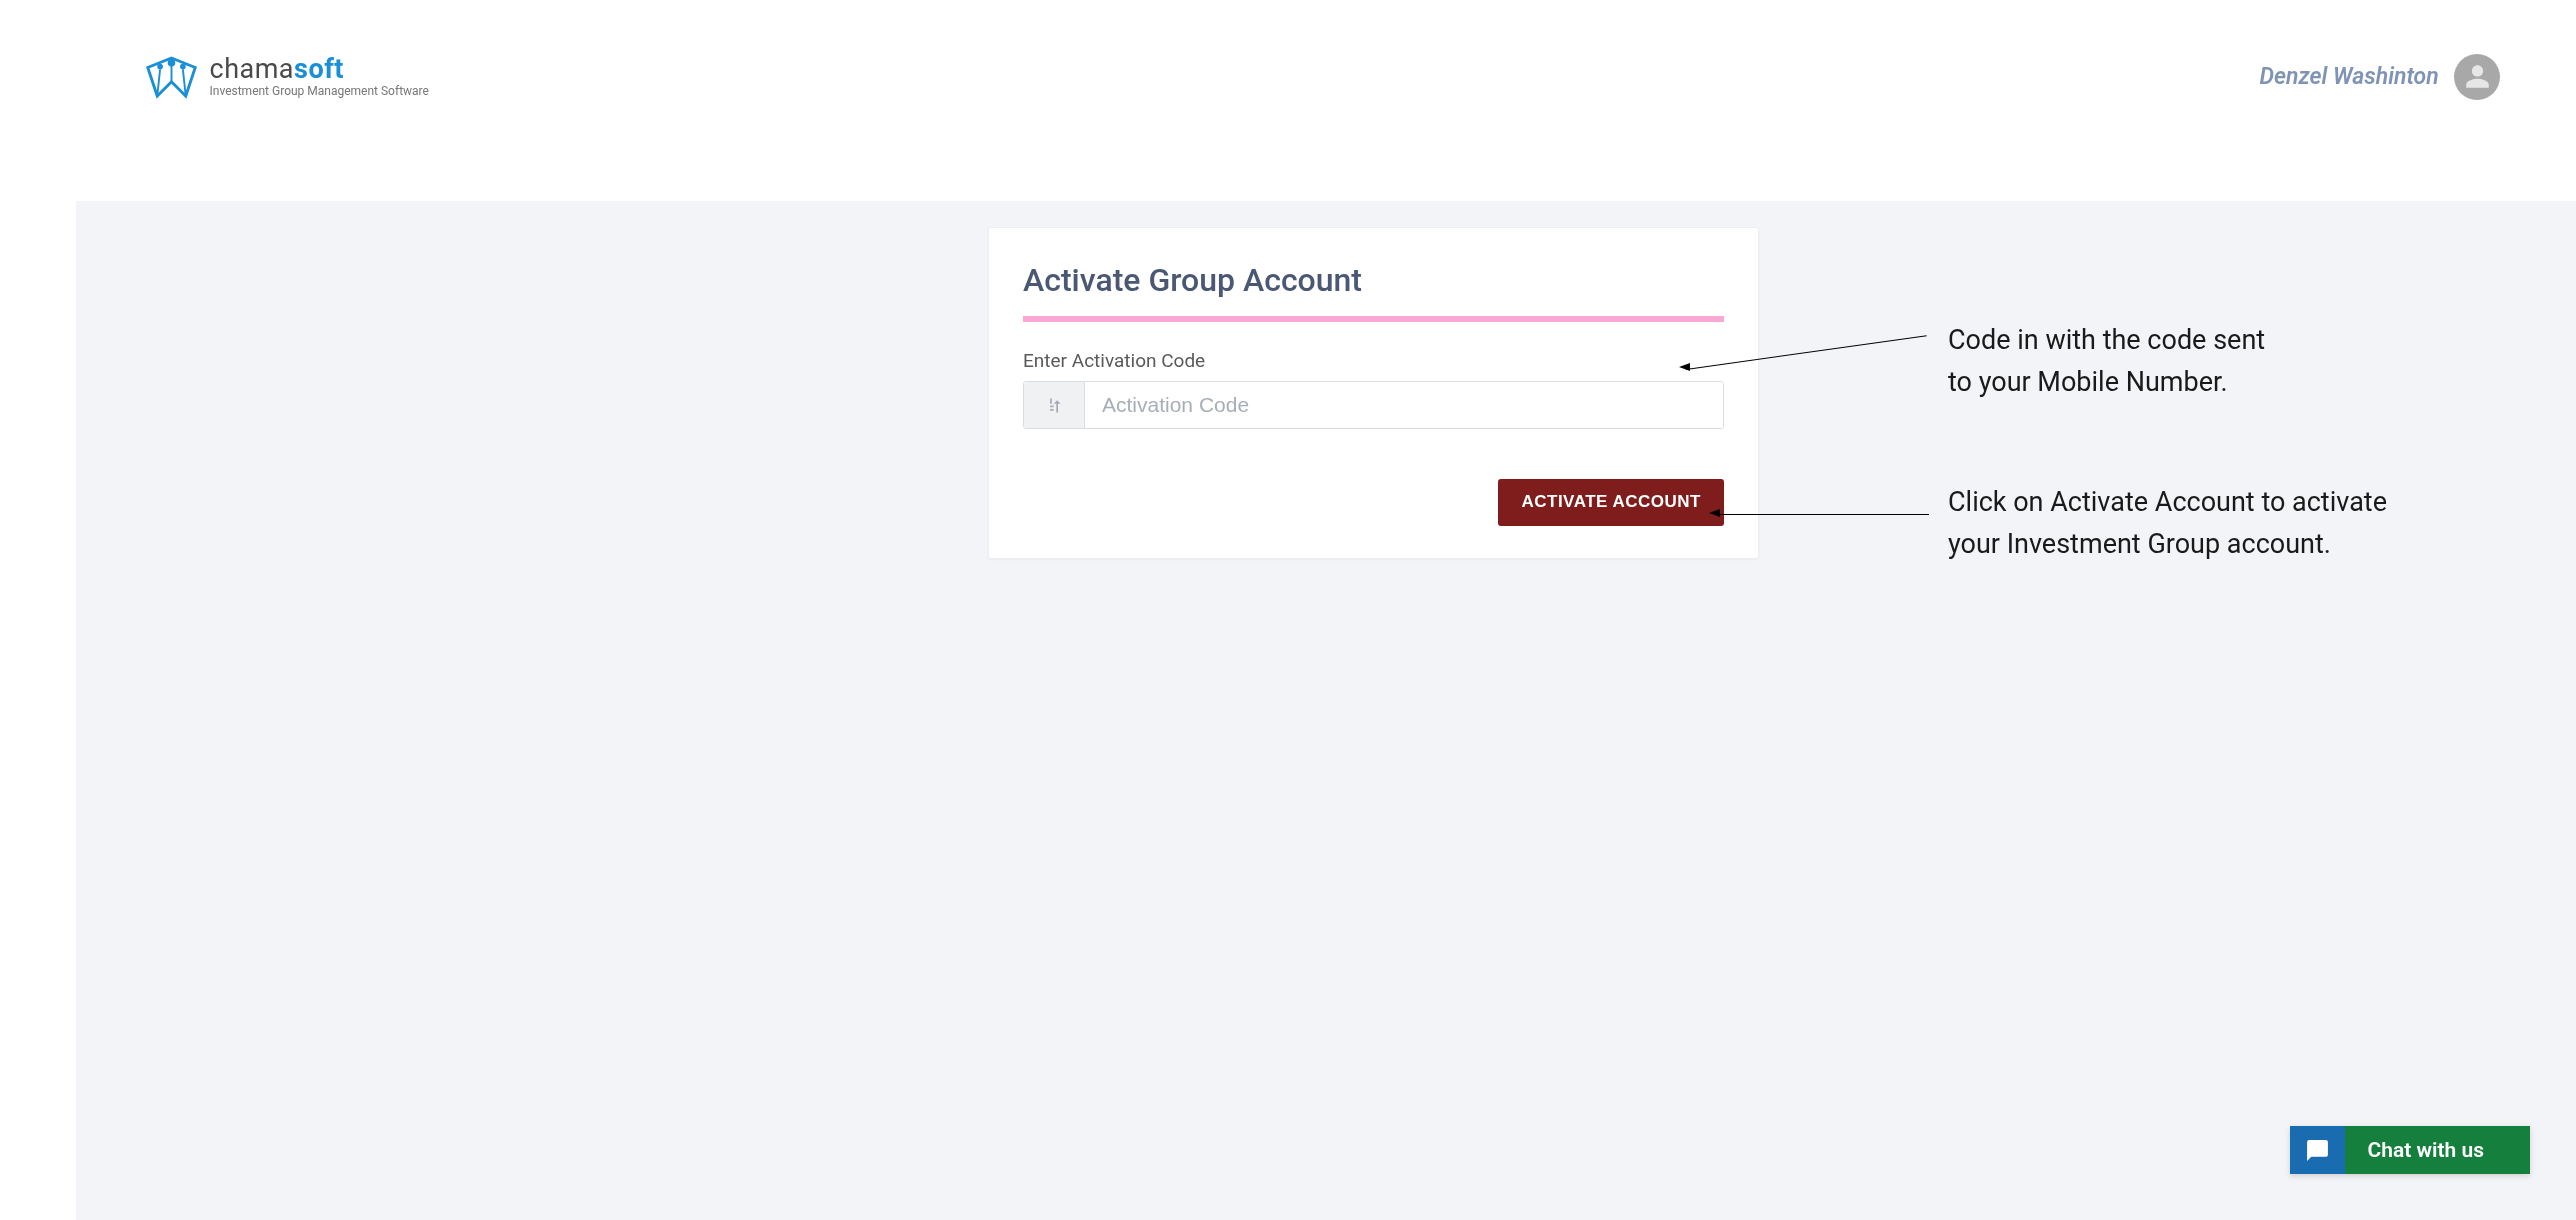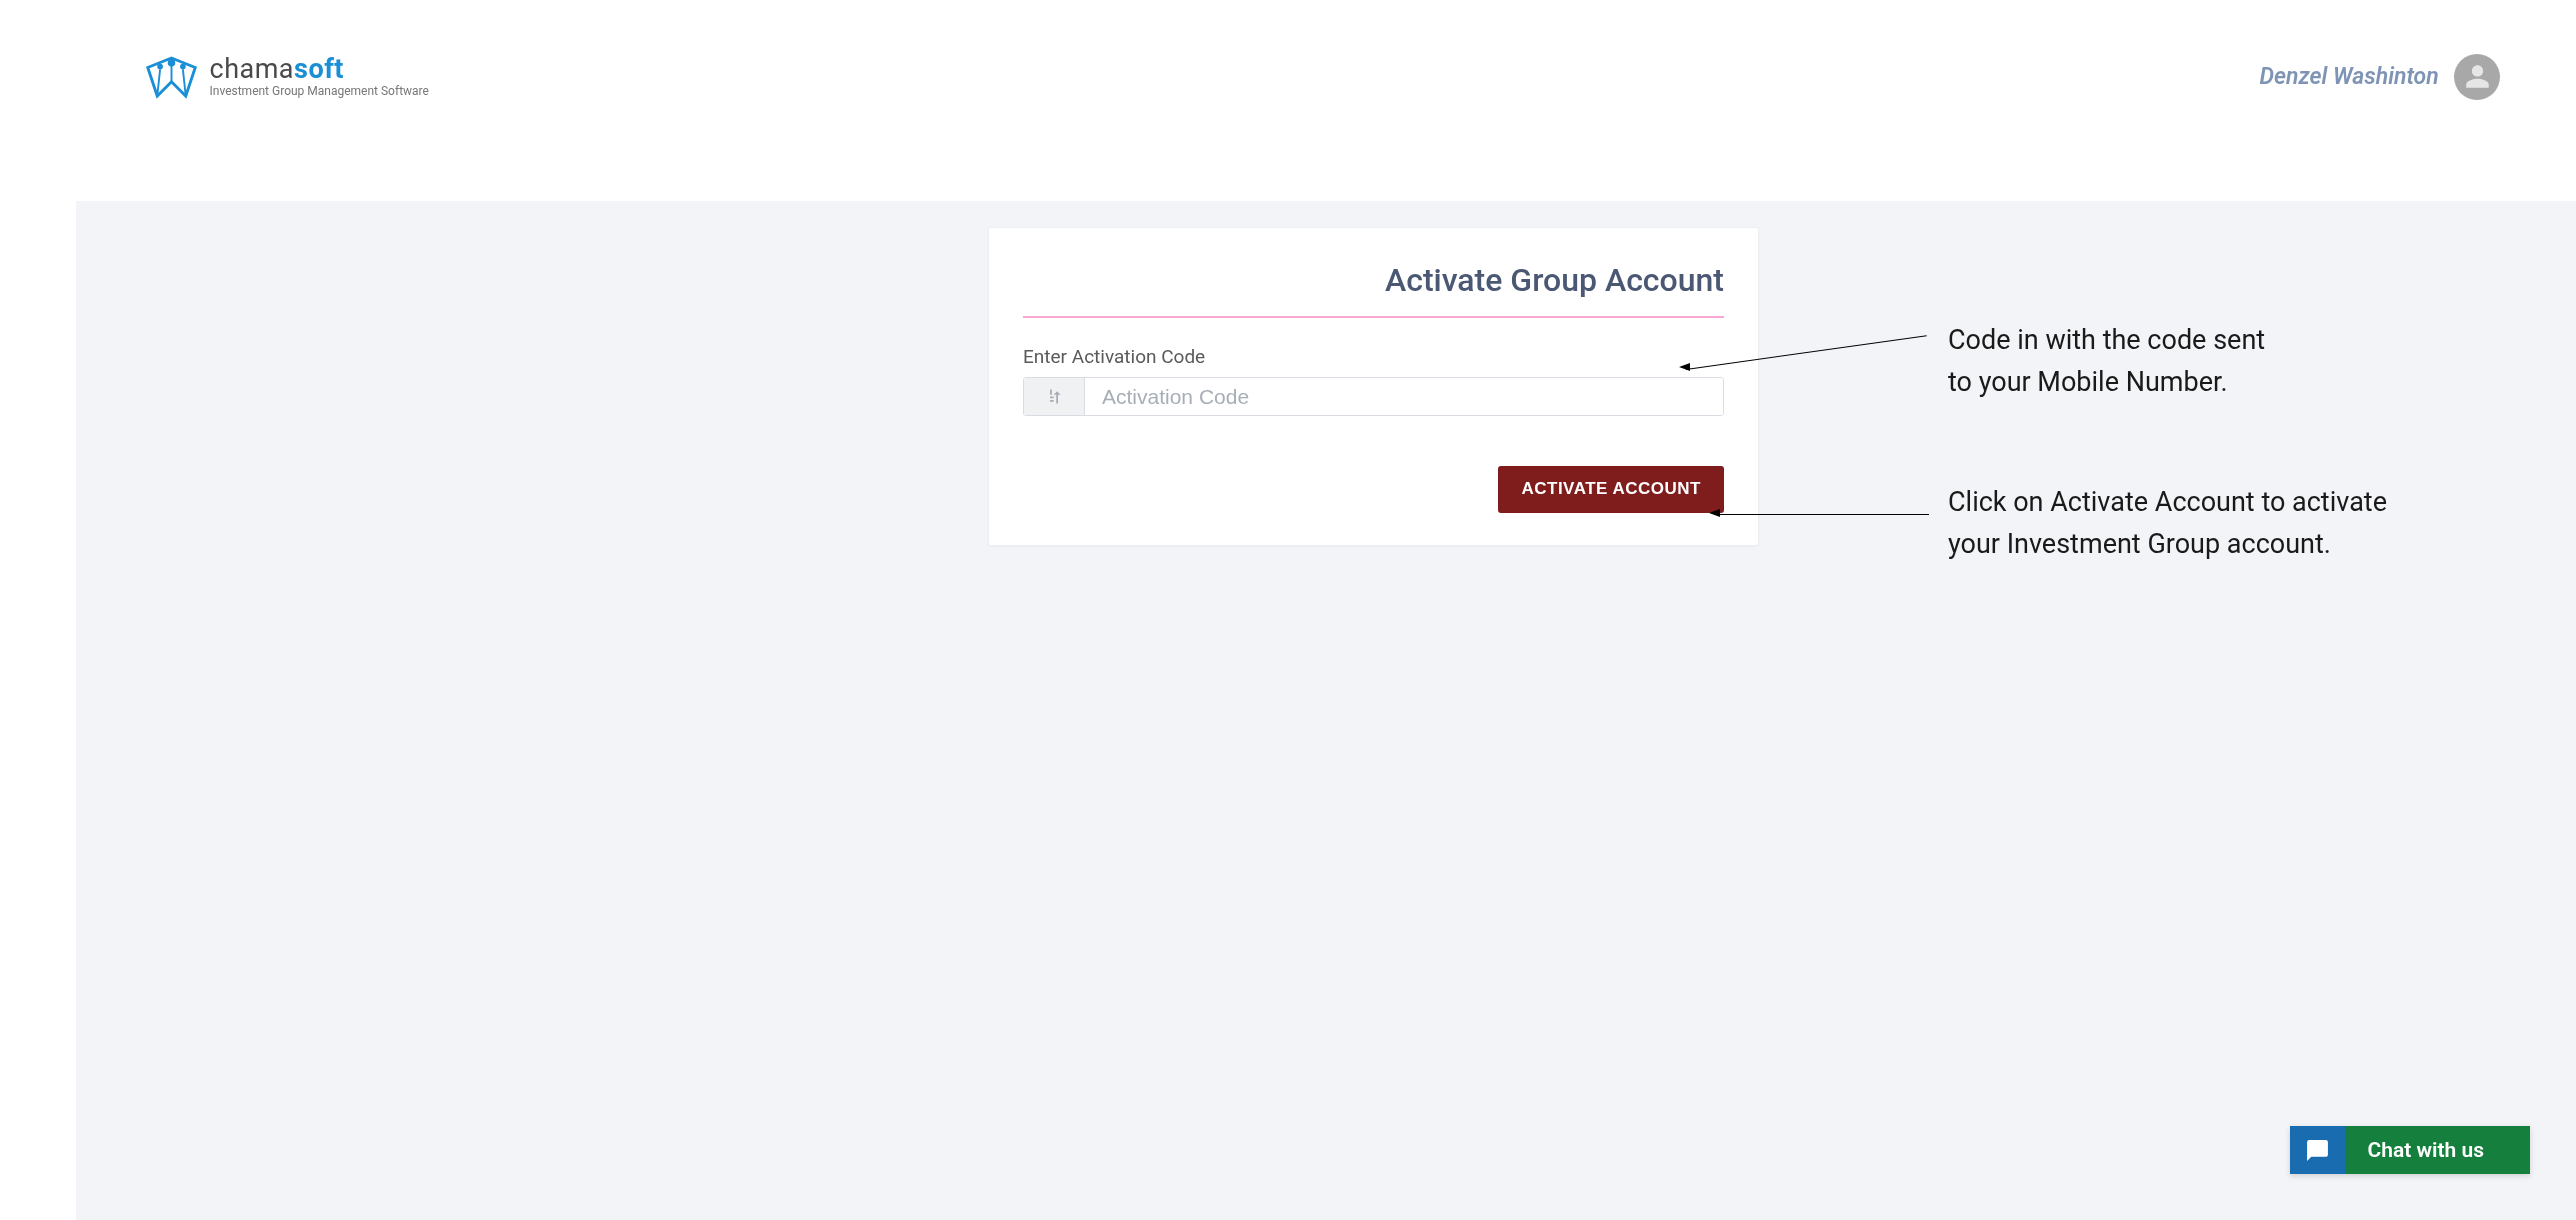--- a/index.html
+++ b/index.html
@@ -59,39 +59,39 @@
       position: absolute;
       left: 988px; top: 227px;
       width: 771px;
       background: #ffffff;
       border: 1px solid #eceef2;
       border-radius: 2.9px;
       box-shadow: 0 1px 1.9px rgba(0,0,0,0.03);
       padding: 23px 34px 32px 34px;
     }
     .card-title {
-      text-align: right;
+      text-align: left;
       color: #4a5873;
       font-size: 32px;
       font-weight: 500;
       padding: 9.5px 0 17px 0;
-      border-bottom: 2px solid #f9a8d4;
+      border-bottom: 6px solid #f9a8d4;
       margin-bottom: 27px;
     }
     .field-label {
       color: #5a5a5a;
       font-size: 19px;
       margin-bottom: 9.5px;
     }
     .input-group {
       display: flex;
       border: 1px solid #d9dde3;
       border-radius: 2.9px;
       overflow: hidden;
-      height: 39px;
+      height: 48px;
       margin-bottom: 50px;
     }
     .input-addon {
       width: 61px;
       background: #f0f1f3;
       border-right: 1px solid #d9dde3;
       display: flex; align-items: center; justify-content: center;
     }
     .input-addon svg { width: 21px; height: 21px; fill: #a6abb4; }
     .code-input {

